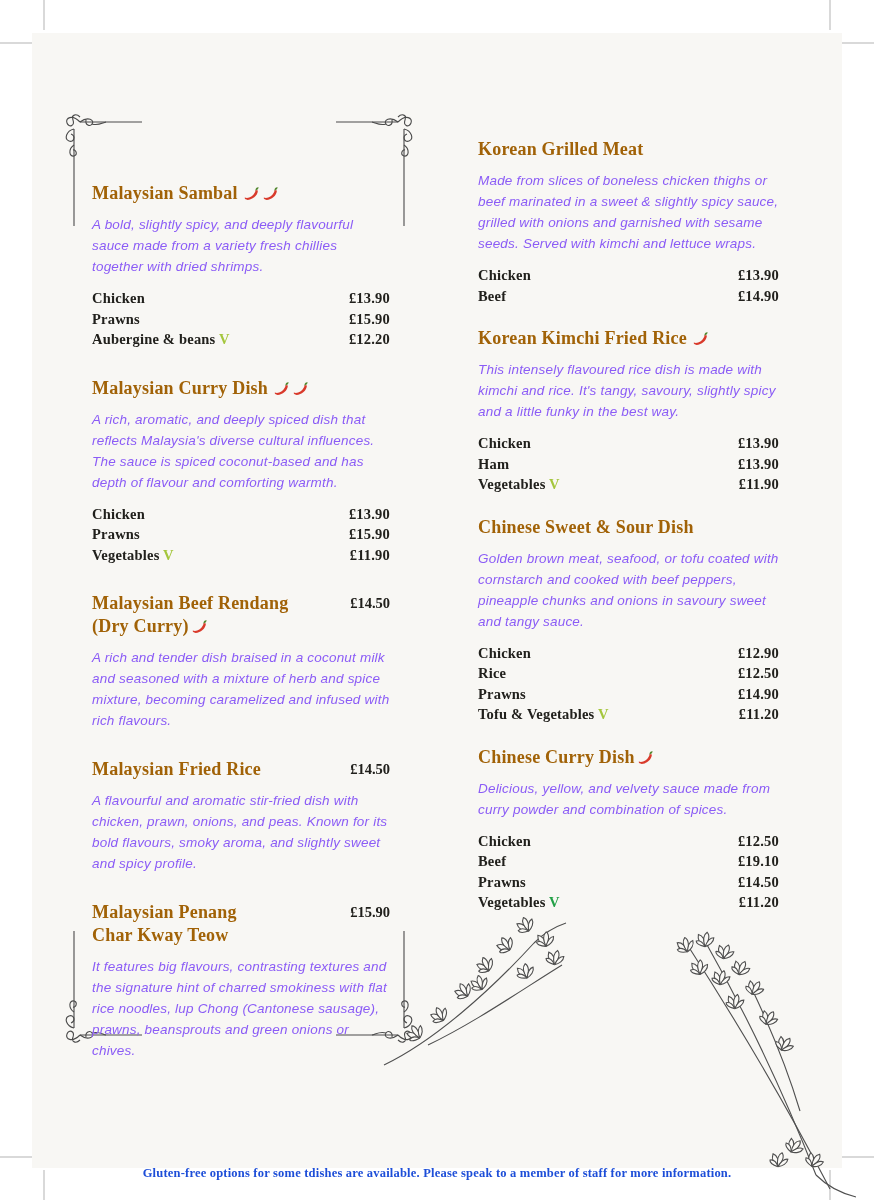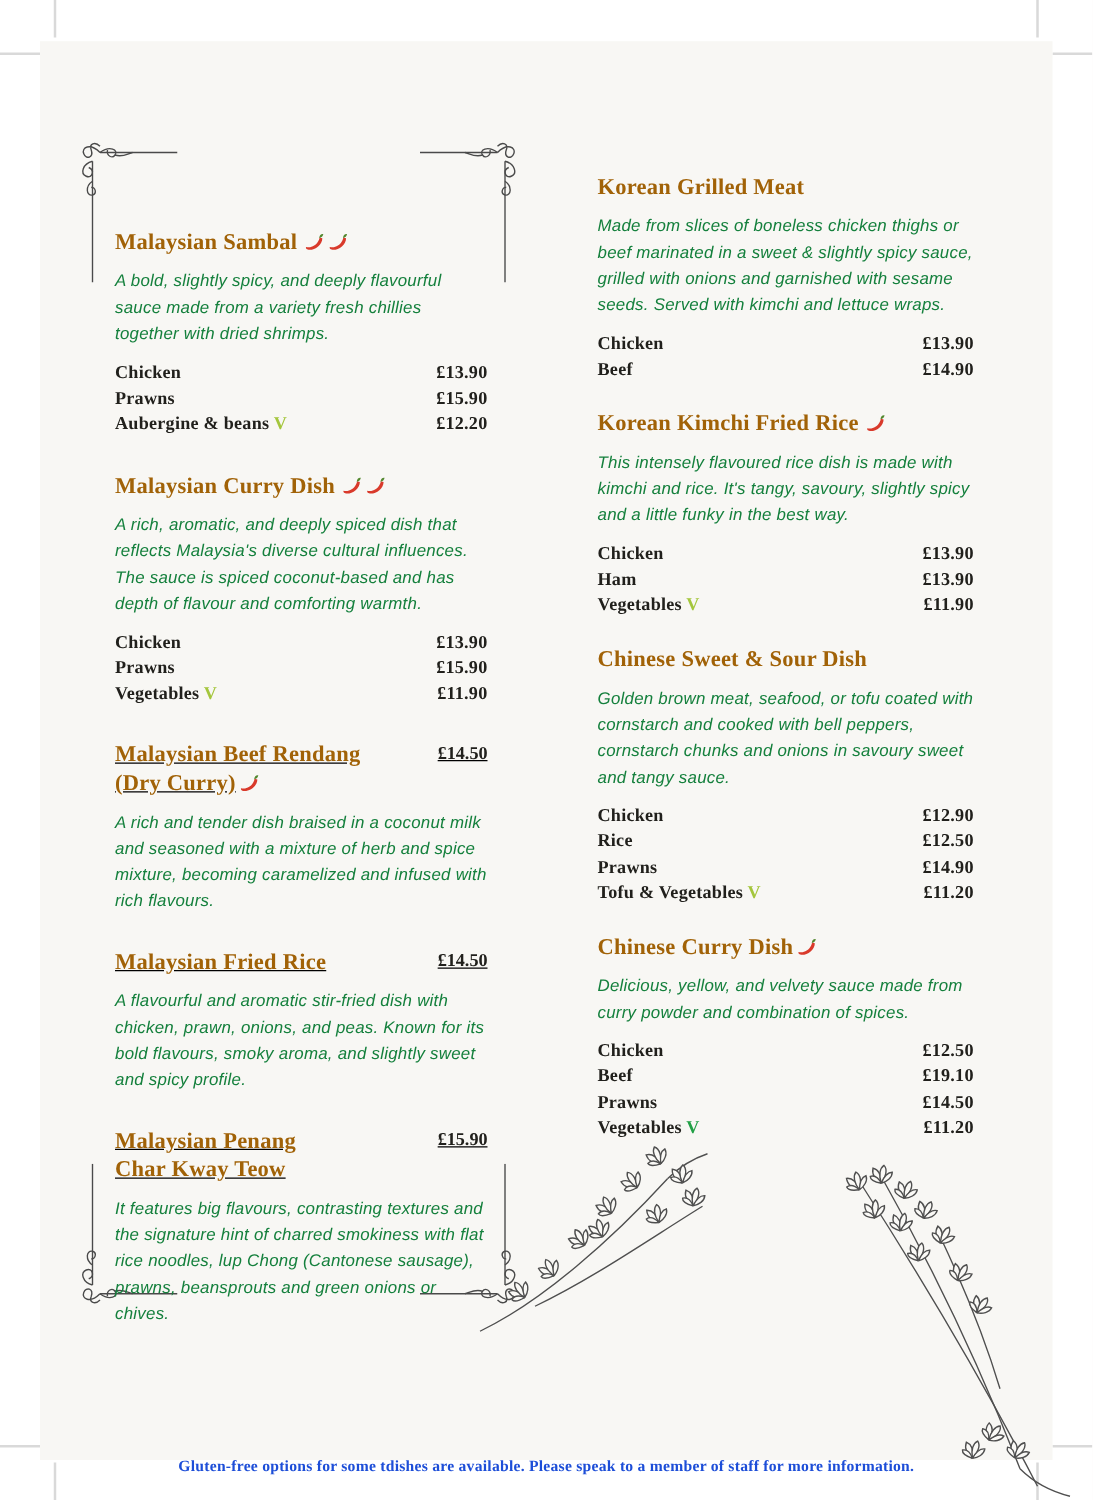--- a/index.html
+++ b/index.html
@@ -9,23 +9,23 @@
   .page{position:absolute;left:32px;top:33px;width:810px;height:1135px;background:#f8f7f4;}
 
   .col{position:absolute;}
   .col-left{left:60px;top:149px;width:298px;}
   .col-right{left:446px;top:105px;width:301px;}
 
   .section{margin-bottom:27px;}
   .col-right .section{margin-bottom:21px;}
 
   .title{font:600 18px/23px "Liberation Serif",serif;color:#a16207;margin:0;letter-spacing:.2px;}
-  .headrow{display:flex;justify-content:space-between;align-items:flex-start;text-decoration:underline;}
+  .headrow{display:flex;justify-content:space-between;align-items:flex-start;}
   .head-pr{font:600 14.5px/23px "Liberation Serif",serif;color:#21201c;white-space:nowrap;}
-  .desc{font:italic 400 13.5px/21px "Liberation Sans",sans-serif;color:#15803d;
+  .desc{font:italic 400 13.5px/21px "Liberation Sans",sans-serif;color:#8b5cf6;
         margin:9px 0 11px;letter-spacing:.2px;}
   .row{display:flex;justify-content:space-between;
        font:600 14.5px/20.5px "Liberation Serif",serif;color:#21201c;letter-spacing:.2px;}
   .veg{font-weight:600;}
   .veg-yellow{color:#a4c63c;}
   .veg-green{color:#22a046;}
 
   .chili-svg{width:17px;height:17px;margin-left:5px;vertical-align:-3px;display:inline-block;}
   .chili-tight{margin-left:2px;}
 
@@ -197,21 +197,21 @@
           <span>£13.90</span>
         </div>
         <div class="row">
           <span><span>Vegetables</span> <span class="veg veg-yellow">V</span></span>
           <span>£11.90</span>
         </div>
       </div>
 
       <div class="section">
         <h3 class="title"><span>Chinese Sweet &amp; Sour Dish</span></h3>
-        <p class="desc">Golden brown meat, seafood, or tofu coated with cornstarch and cooked with bell peppers, cornstarch chunks and onions in savoury sweet and tangy sauce.</p>
+        <p class="desc">Golden brown meat, seafood, or tofu coated with cornstarch and cooked with beef peppers, pineapple chunks and onions in savoury sweet and tangy sauce.</p>
         <div class="row">
           <span>Chicken</span>
           <span>£12.90</span>
         </div>
         <div class="row">
           <span>Rice</span>
           <span>£12.50</span>
         </div>
         <div class="row">
           <span>Prawns</span>

